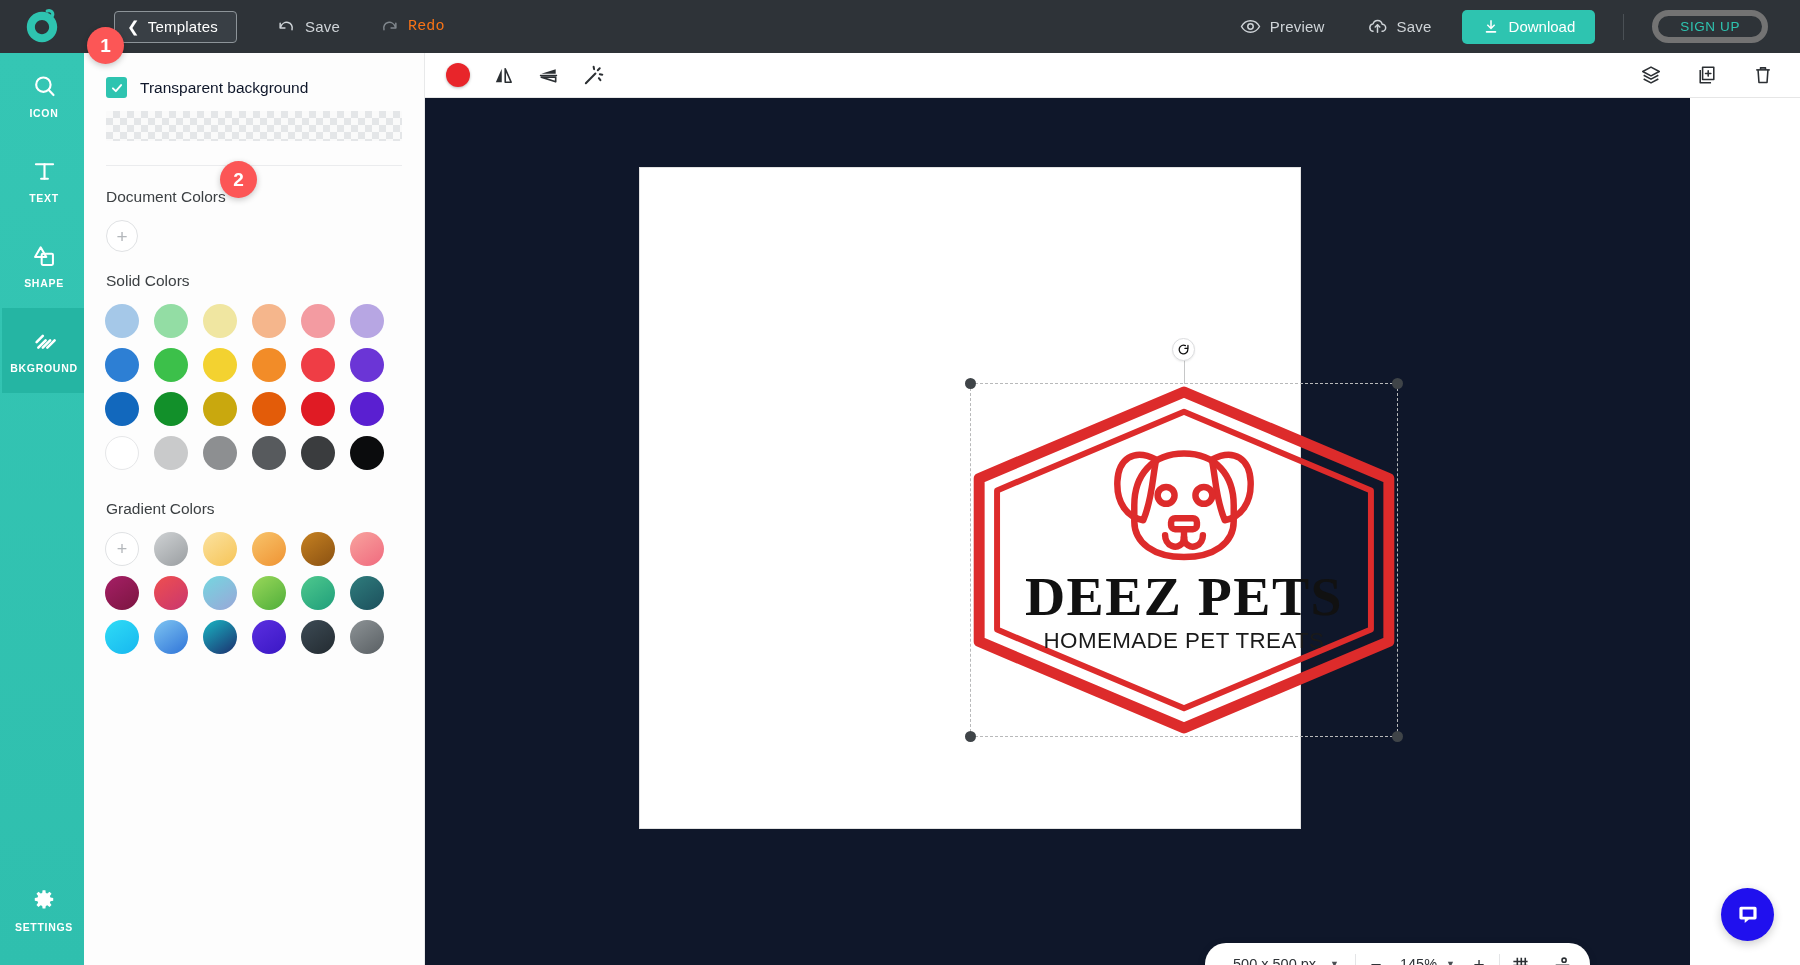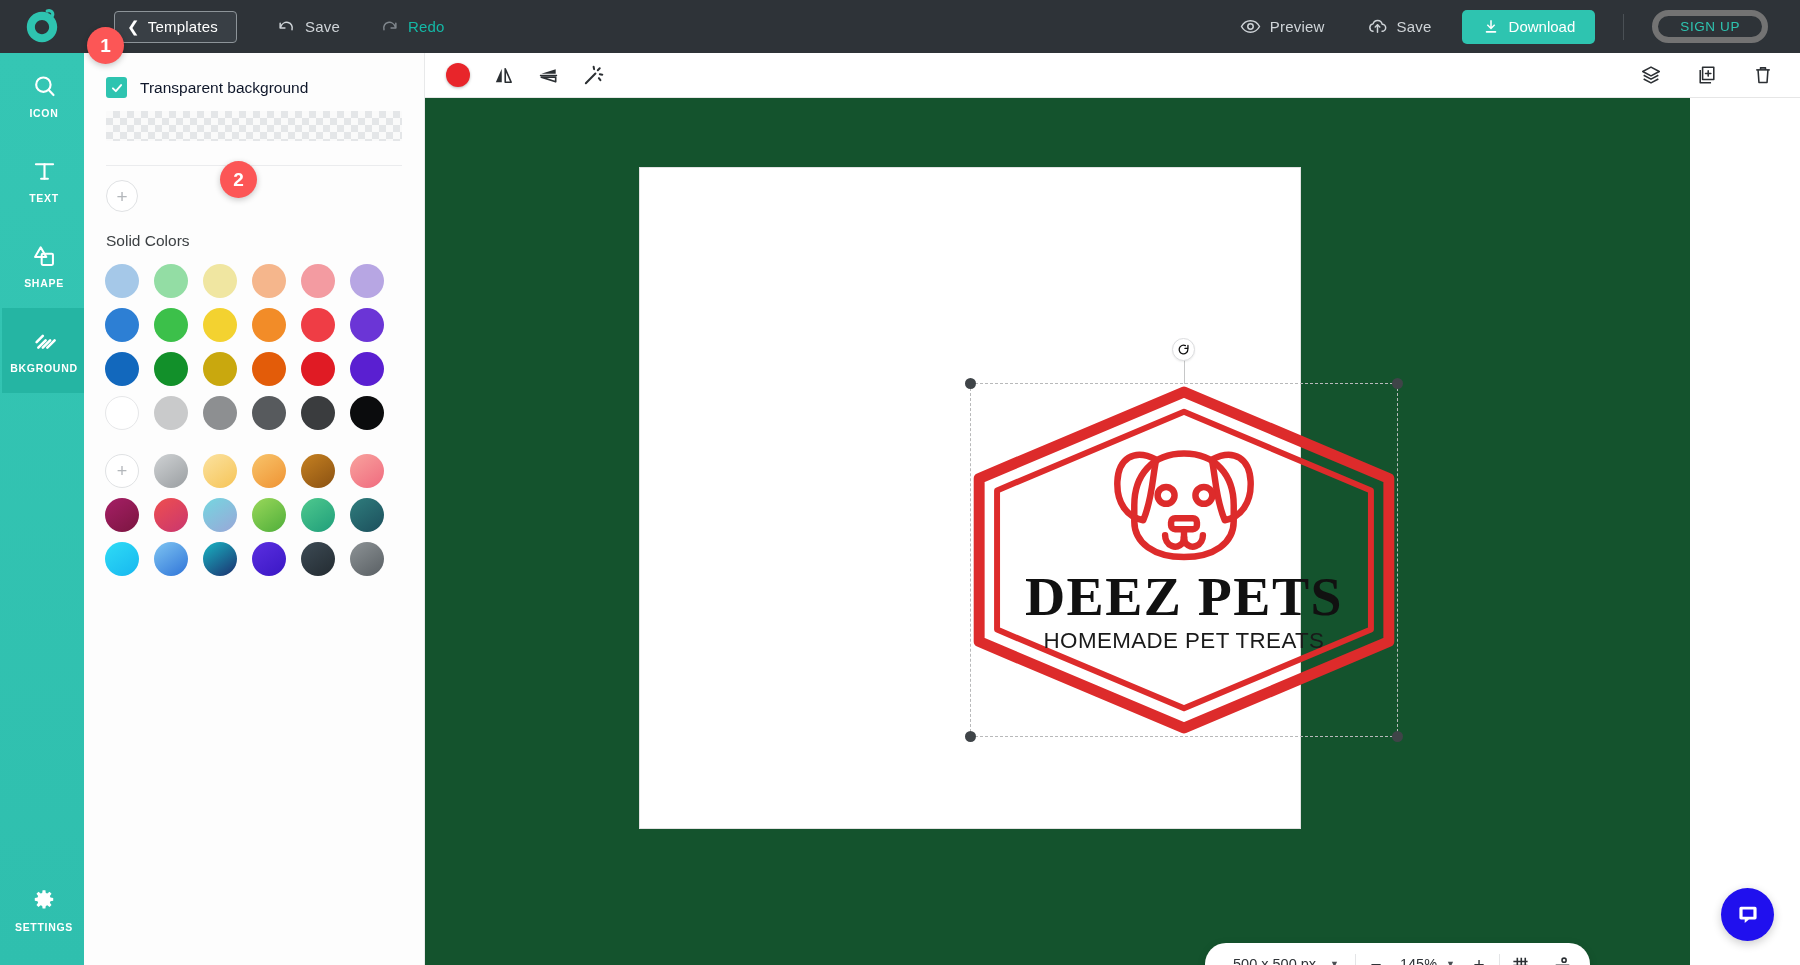--- a/index.html
+++ b/index.html
@@ -21,21 +21,21 @@
   .tmpl-btn {
     margin-left: 30px; height: 32px; border: 1px solid #8d9499; border-radius: 4px;
     background: #393f45; color: #fff; font-size: 15px; display: flex; align-items: center;
     padding: 0 18px 0 12px; cursor: pointer; letter-spacing: .2px;
   }
   .tmpl-btn .chev { font-size: 15px; margin-right: 8px; color: #fff; line-height: 1; }
   .tb-item {
     display: flex; align-items: center; color: #cfd4d8; font-size: 15px;
     margin-left: 40px; cursor: pointer; letter-spacing: .2px;
   }
-  .tb-item.disabled { color: #14b8a6; cursor: default; }
+  .tb-item.disabled { color: #f97316; cursor: default; font-family: Liberation Mono, monospace; }
   .tb-item svg { margin-right: 9px; }
   .spacer { flex: 1; }
   .tb-right { display: flex; align-items: center; }
   .tb-right .tb-item { margin-left: 42px; }
   .dl-btn {
     margin-left: 30px; background: #2ec4b0; color: #fff; border: none; border-radius: 5px;
     height: 34px; padding: 0 20px; font-size: 15px; display: flex; align-items: center;
     cursor: pointer; font-weight: 500;
   }
   .dl-btn svg { margin-right: 9px; }
@@ -101,21 +101,21 @@
     width: 34px; height: 34px; border-radius: 50%; cursor: pointer; margin-bottom: 10px;
   }
   .sw.white { border: 1px solid #e6e7e9; }
   .sw.addg {
     border: 1px solid #e0e2e4; background: #fff; display: flex; align-items: center;
     justify-content: center; color: #b3b7bb; font-size: 18px; line-height: 1;
   }
 
   
   .editor {
-    position: absolute; left: 425px; top: 53px; width: 1265px; height: 912px; background: #14532d; padding-left: 39px;
+    position: absolute; left: 425px; top: 53px; width: 1265px; height: 912px; background: #0f172a; padding-left: 39px;
   }
   .canvas-toolbar {
     position: absolute; left: 0; top: 0; width: 1375px; height: 45px;
     background: #fff; display: flex; align-items: center; border-bottom: 1px solid #e6e6e6;
   }
   .ct-left { display: flex; align-items: center; padding-left: 21px; }
   .ct-dot {
     width: 24px; height: 24px; border-radius: 50%; background: #e8252a;
     box-shadow: 0 1px 3px rgba(0,0,0,.28); cursor: pointer;
   }
@@ -311,20 +311,21 @@
           <path d="M5 12.5 L10 17.5 L19 7"></path>
         </svg>
       </div>
       <div class="chk-lbl">Transparent background</div>
     </div>
 
     <div class="checker"></div>
 
     <div class="hr"></div>
 
+    <div class="sec-title">Document Colors</div>
     <div class="plus-btn">
       <span>+</span>
     </div>
 
     <div class="sec-title tight">Solid Colors</div>
     <div class="sw-grid" id="solid-grid">
         <div class="sw" style="background: rgb(165, 200, 232);"></div>
         <div class="sw" style="background: rgb(147, 221, 164);"></div>
         <div class="sw" style="background: rgb(240, 230, 161);"></div>
         <div class="sw" style="background: rgb(245, 182, 140);"></div>
@@ -343,20 +344,21 @@
         <div class="sw" style="background: rgb(224, 27, 36);"></div>
         <div class="sw" style="background: rgb(90, 31, 209);"></div>
         <div class="sw white" style="background: rgb(255, 255, 255);"></div>
         <div class="sw" style="background: rgb(201, 202, 203);"></div>
         <div class="sw" style="background: rgb(141, 143, 145);"></div>
         <div class="sw" style="background: rgb(87, 90, 93);"></div>
         <div class="sw" style="background: rgb(58, 60, 62);"></div>
         <div class="sw" style="background: rgb(11, 12, 13);"></div>
       </div>
 
+    <div class="sec-title tight">Gradient Colors</div>
     <div class="sw-grid" id="grad-grid">
         <div class="sw addg">+</div>
         <div class="sw" style="background: linear-gradient(145deg, rgb(207, 210, 212) 0%, rgb(154, 158, 161) 100%);"></div>
         <div class="sw" style="background: linear-gradient(145deg, rgb(251, 226, 160) 0%, rgb(246, 196, 87) 100%);"></div>
         <div class="sw" style="background: linear-gradient(145deg, rgb(248, 196, 107) 0%, rgb(239, 147, 51) 100%);"></div>
         <div class="sw" style="background: linear-gradient(145deg, rgb(198, 129, 33) 0%, rgb(138, 81, 18) 100%);"></div>
         <div class="sw" style="background: linear-gradient(145deg, rgb(248, 163, 158) 0%, rgb(240, 106, 126) 100%);"></div>
         <div class="sw" style="background: linear-gradient(145deg, rgb(166, 31, 102) 0%, rgb(123, 21, 64) 100%);"></div>
         <div class="sw" style="background: linear-gradient(145deg, rgb(239, 79, 79) 0%, rgb(201, 54, 111) 100%);"></div>
         <div class="sw" style="background: linear-gradient(145deg, rgb(116, 215, 224) 0%, rgb(154, 166, 216) 100%);"></div>

